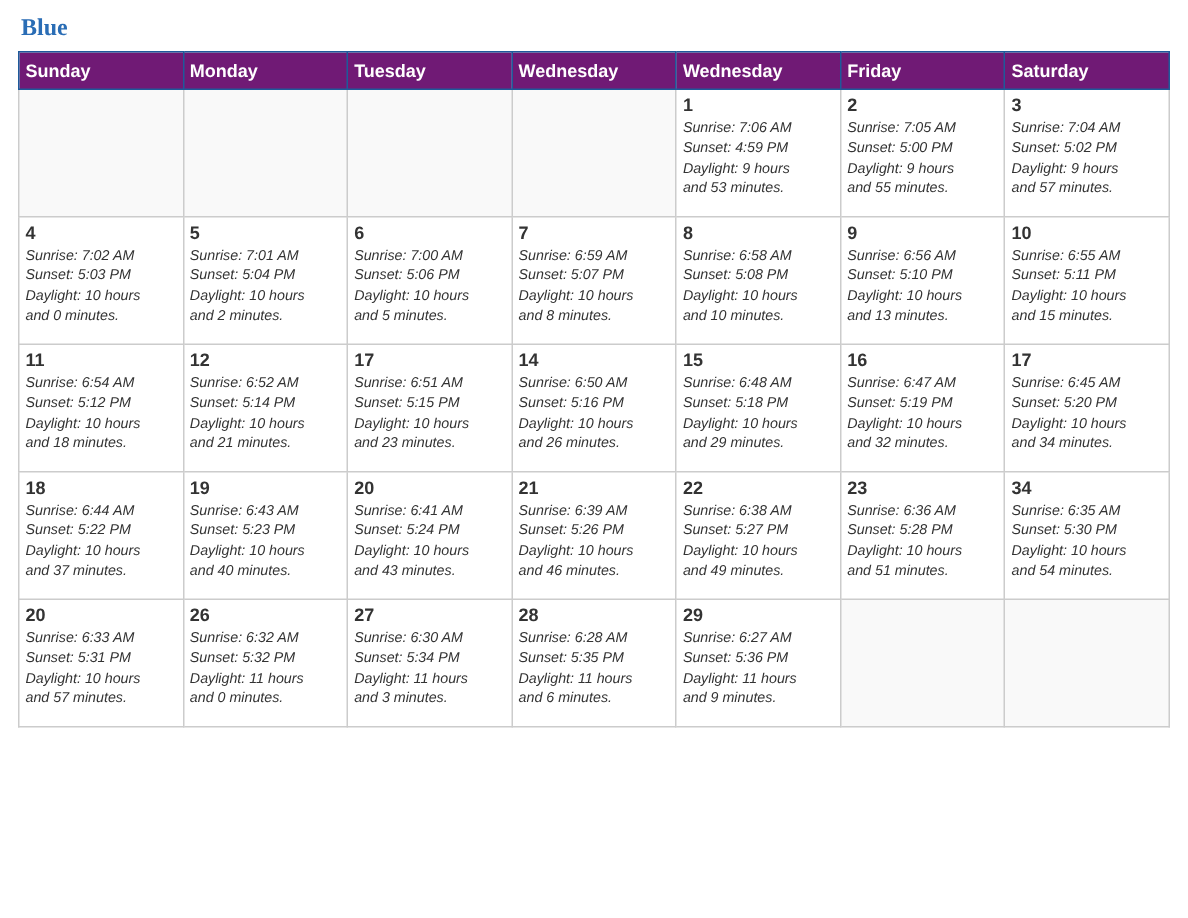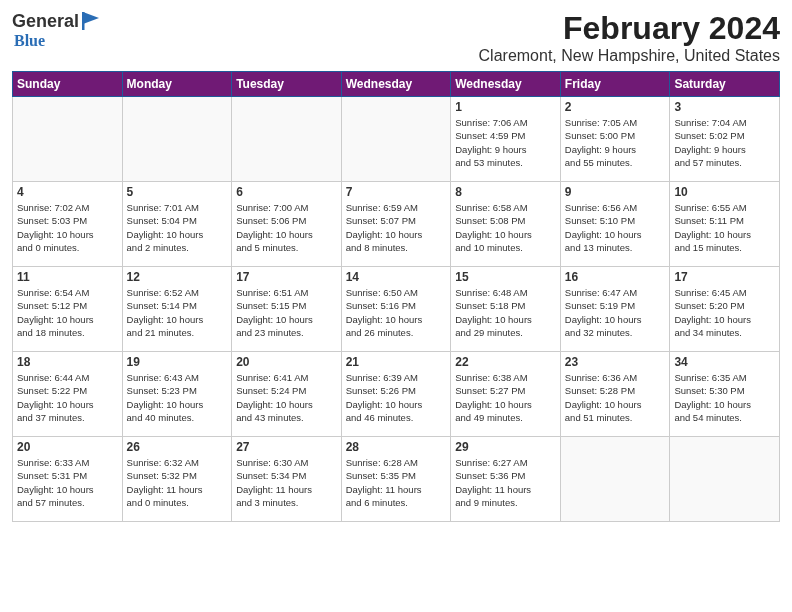--- a/index.html
+++ b/index.html
@@ -85,42 +85,32 @@
     }
     .day-number {
       font-size: 12px;
       font-weight: bold;
       margin-bottom: 2px;
     }
     .day-info {
       font-size: 9.5px;
       line-height: 1.4;
       color: #333;
+      font-style: italic;
     }
   </style>
 </head>
 <body>
 
 <div class="page">
   <div class="header">
     <div class="logo">
-      <div class="logo-text">
-        <span class="logo-general">General</span>
-        <svg class="logo-icon" viewBox="0 0 22 22">
-          <polygon points="2,2 18,8 2,14" fill="#2a6db5"></polygon>
-          <rect x="1" y="2" width="2.5" height="18" fill="#2a6db5"></rect>
-        </svg>
-      </div>
       <div style="margin-left:2px;">
         <span class="logo-blue" style="font-size:16px;font-weight:bold;font-family:Liberation Serif, serif;">Blue</span>
       </div>
-    </div>
-    <div class="title-area">
-      <div class="month-year">February 2024</div>
-      <div class="location">Claremont, New Hampshire, United States</div>
     </div>
   </div>
 
   <table class="calendar">
     <thead>
       <tr>
         <th>Sunday</th>
         <th>Monday</th>
         <th>Tuesday</th>
         <th>Wednesday</th>

